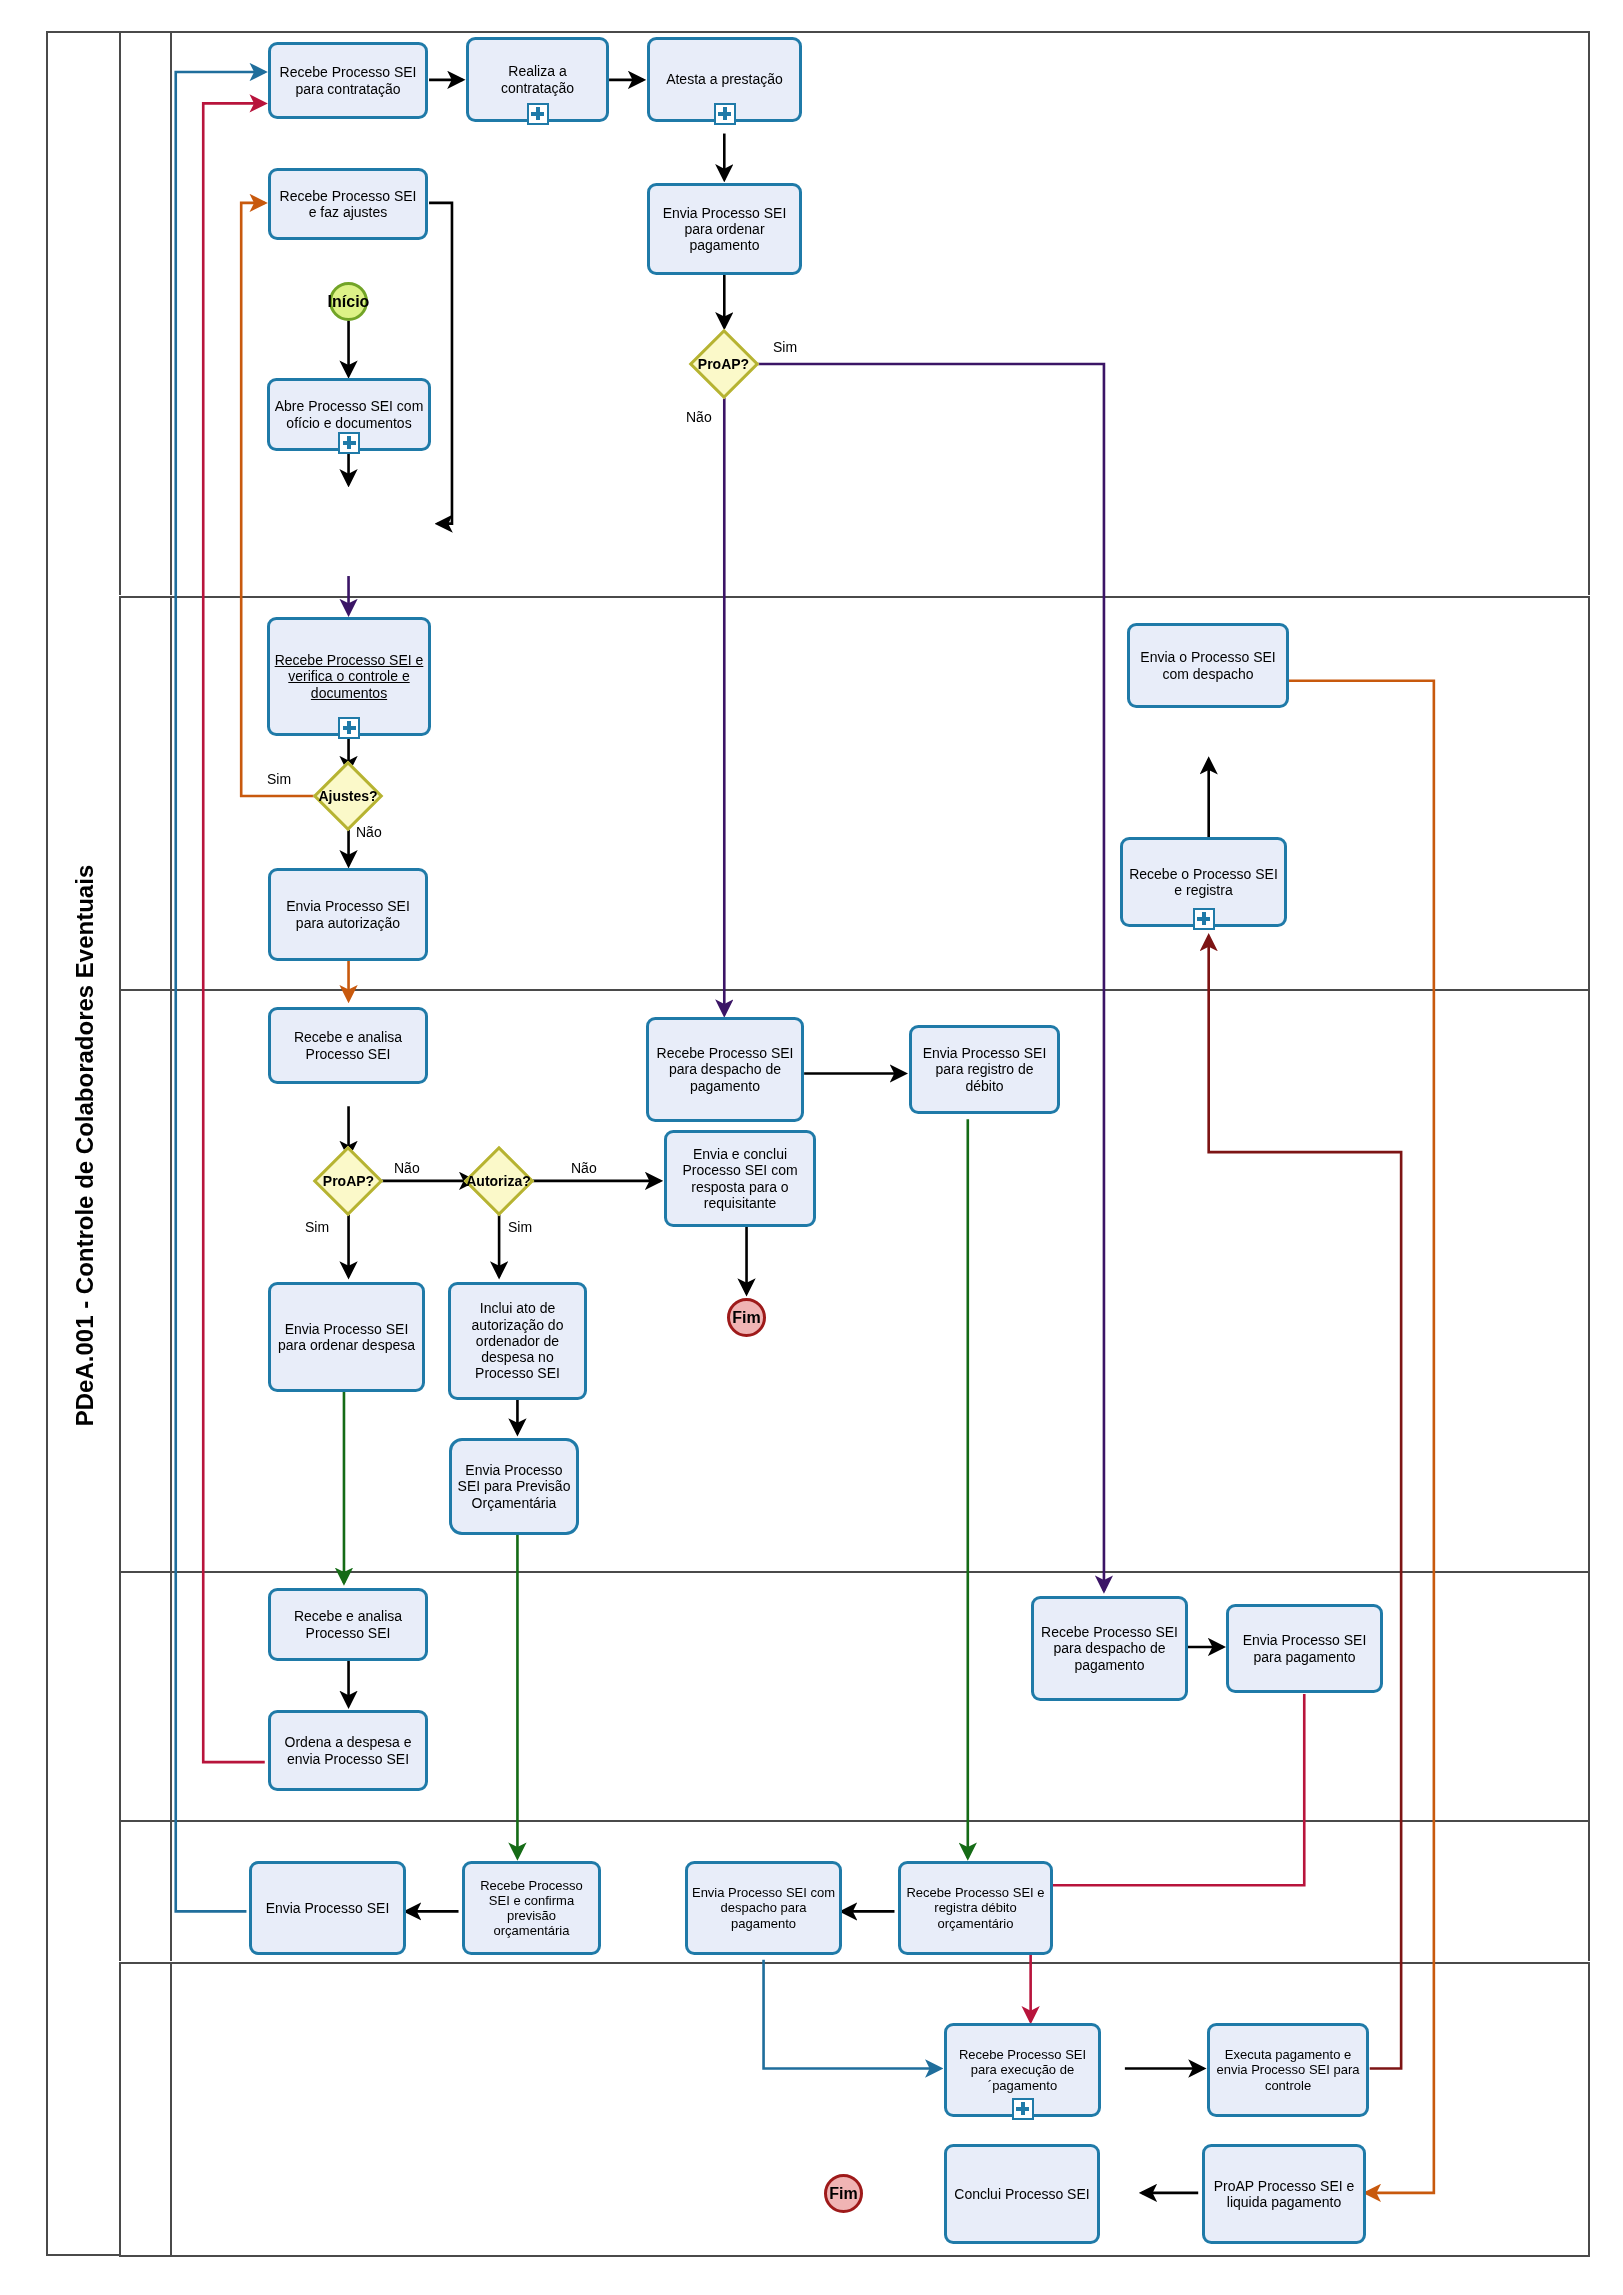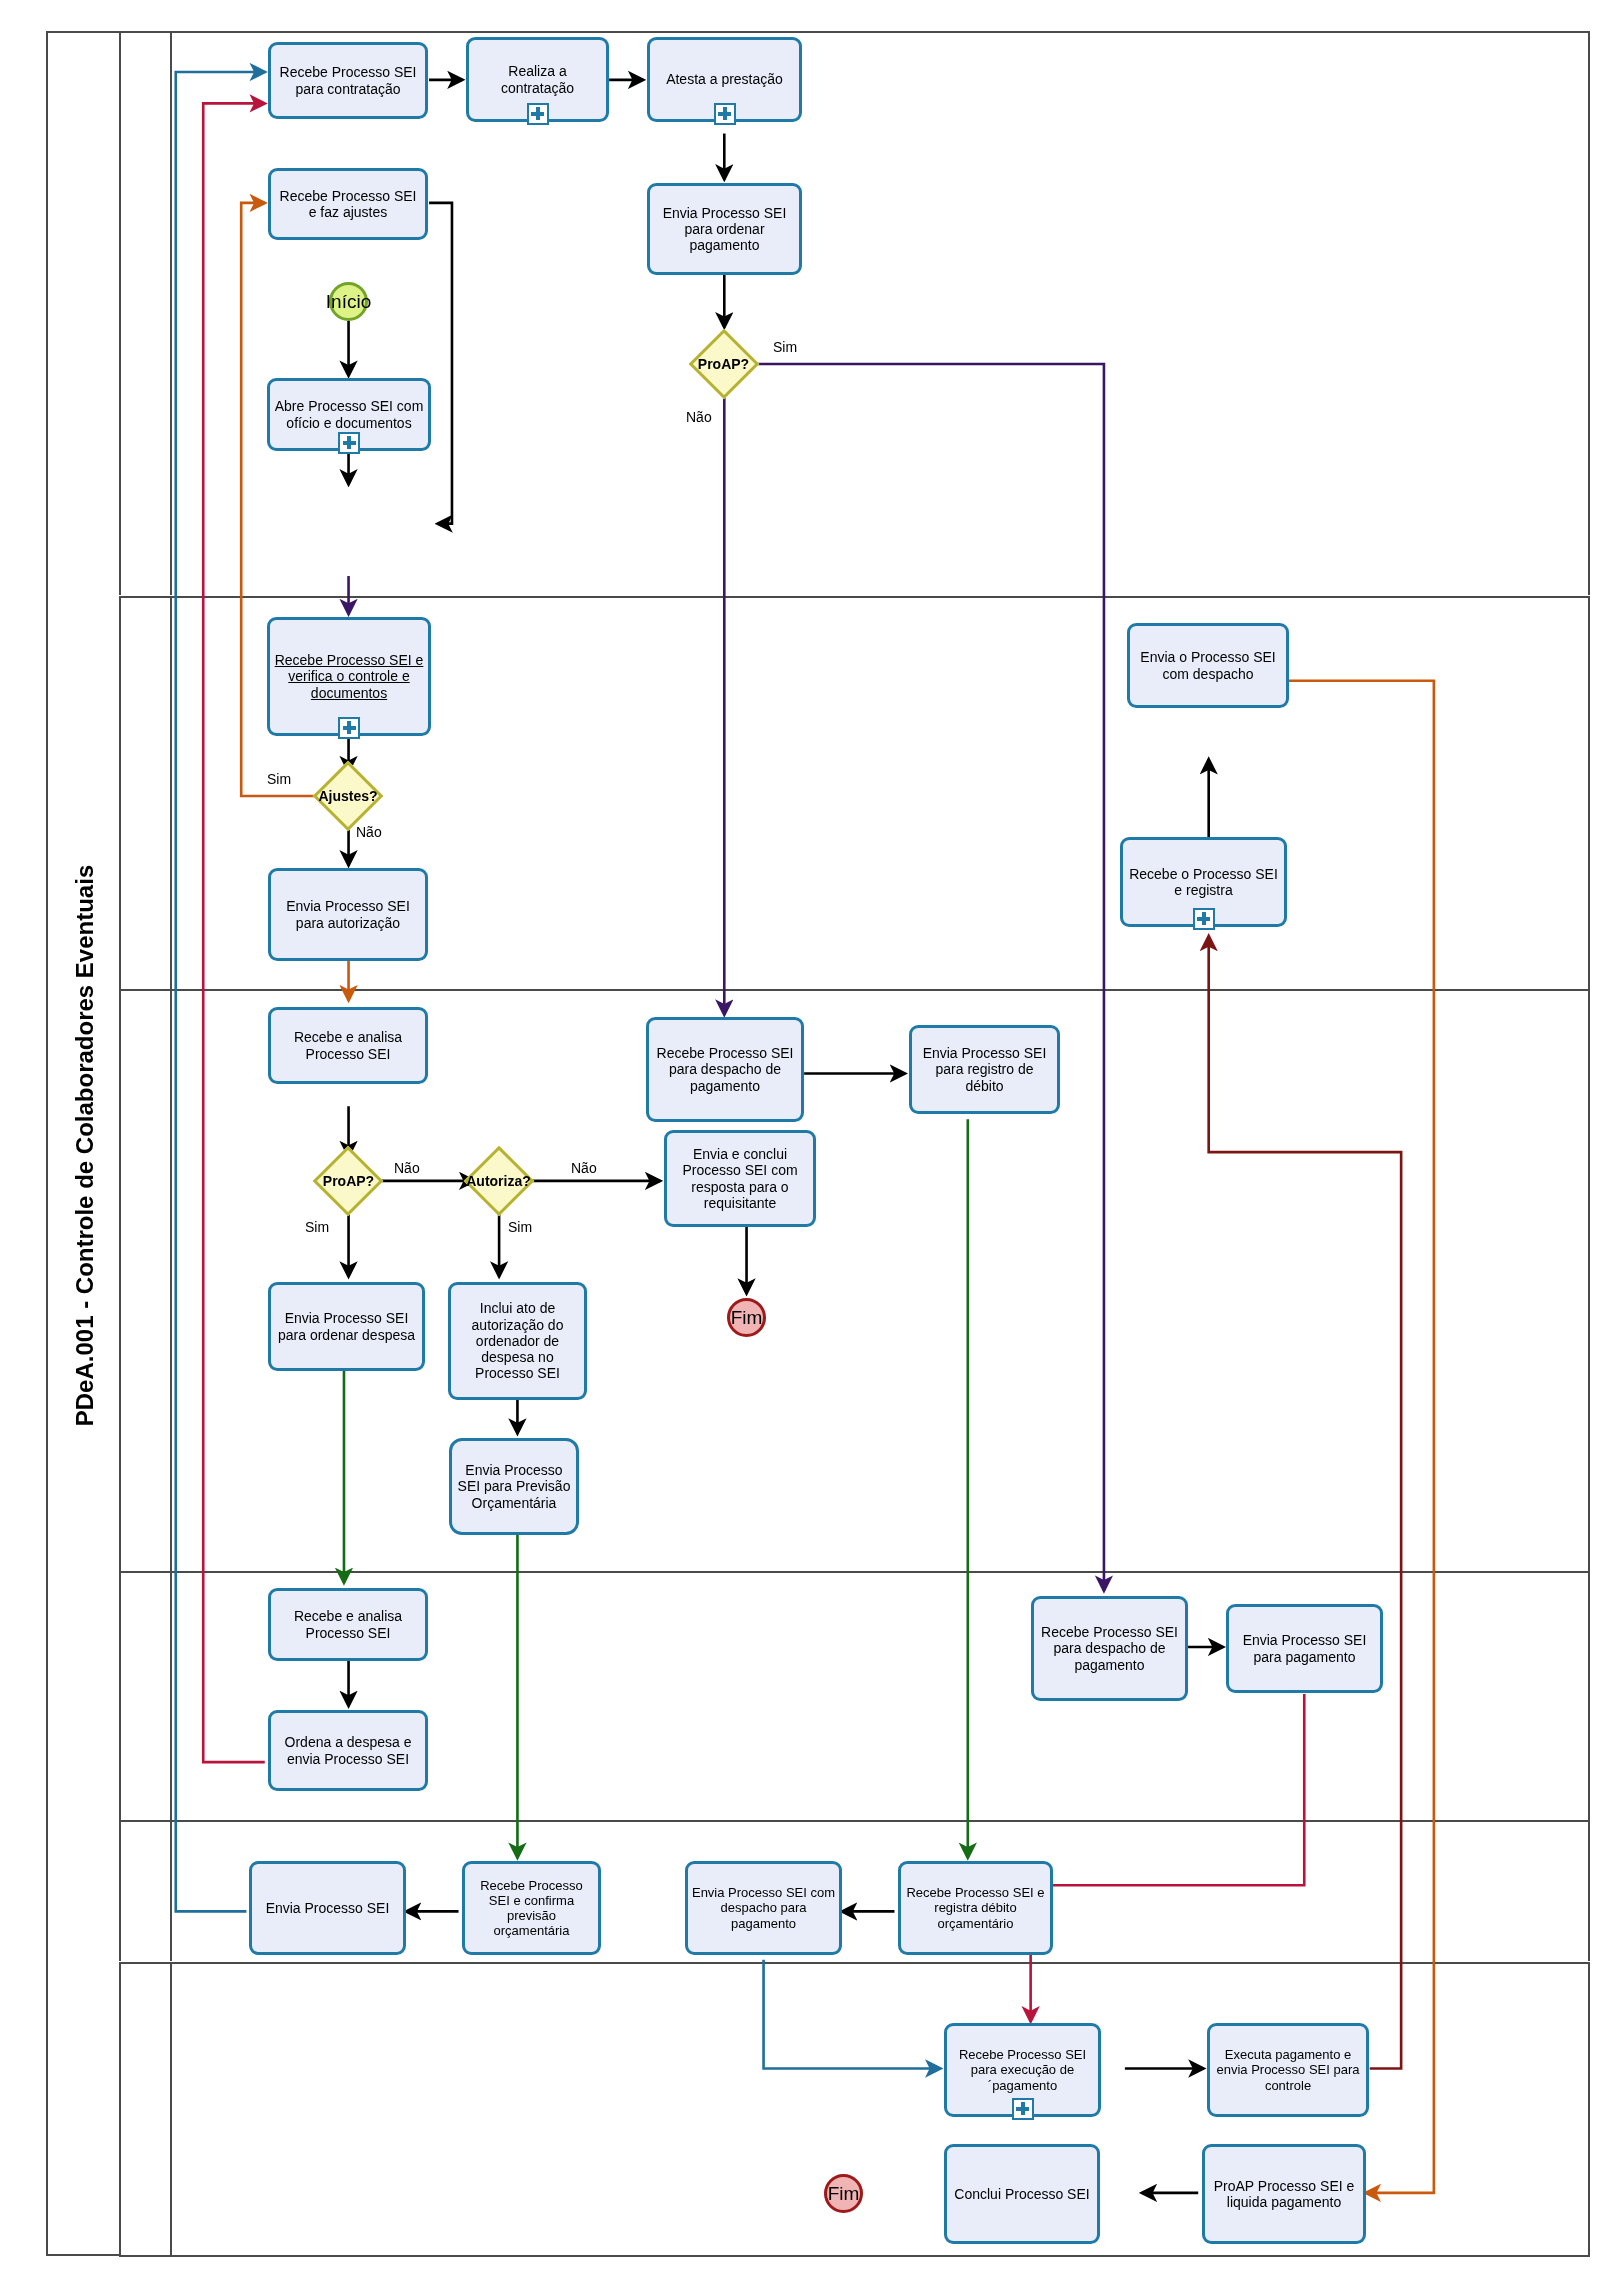--- a/index.html
+++ b/index.html
@@ -106,21 +106,21 @@
     white-space: nowrap;
     z-index: 8;
   }
 
   
   .ev-start, .ev-end {
     position: absolute;
     width: 39px; height: 39px;
     border-radius: 50%;
     display: flex; align-items: center; justify-content: center;
-    font-weight: normal; font-size: 19px;
+    font-weight: bold; font-size: 16px;
     z-index: 7;
   }
   .ev-start { background: #ddf287; border: 3.3px solid #72a427; color: #000; }
   .ev-end   { background: #f0b4b4; border: 3.9px solid #9e1a1a; color: #000; align-items: center; }
 
   
   #flows { position: absolute; left: 0; top: 0; width: 1624px; height: 2295px; z-index: 3; }
   .edge-lbl {
     position: absolute;
     font-size: 14px;
@@ -337,21 +337,21 @@
   </div>
 
   <div class="task" style="left:909px; top:1025px; width:151px; height:89px;">
     <span>Envia Processo SEI para registro de débito</span>
   </div>
 
   <div class="task" style="left:664px; top:1130px; width:152px; height:97px;">
     <span>Envia e conclui Processo SEI com resposta para o requisitante</span>
   </div>
 
-  <div class="task" style="left:268px; top:1282px; width:157px; height:89px;">
+  <div class="task" style="left:268px; top:1282px; width:157px; height:110px;">
     <span>Envia Processo SEI para ordenar despesa</span>
   </div>
 
   <div class="task" style="left:448px; top:1282px; width:139px; height:118px;">
     <span>Inclui ato de autorização do ordenador de despesa no Processo SEI</span>
   </div>
 
   <div class="task" style="left:449px; top:1438px; width:130px; height:97px;border-radius:13px;">
     <span>Envia Processo SEI para Previsão Orçamentária</span>
   </div>

